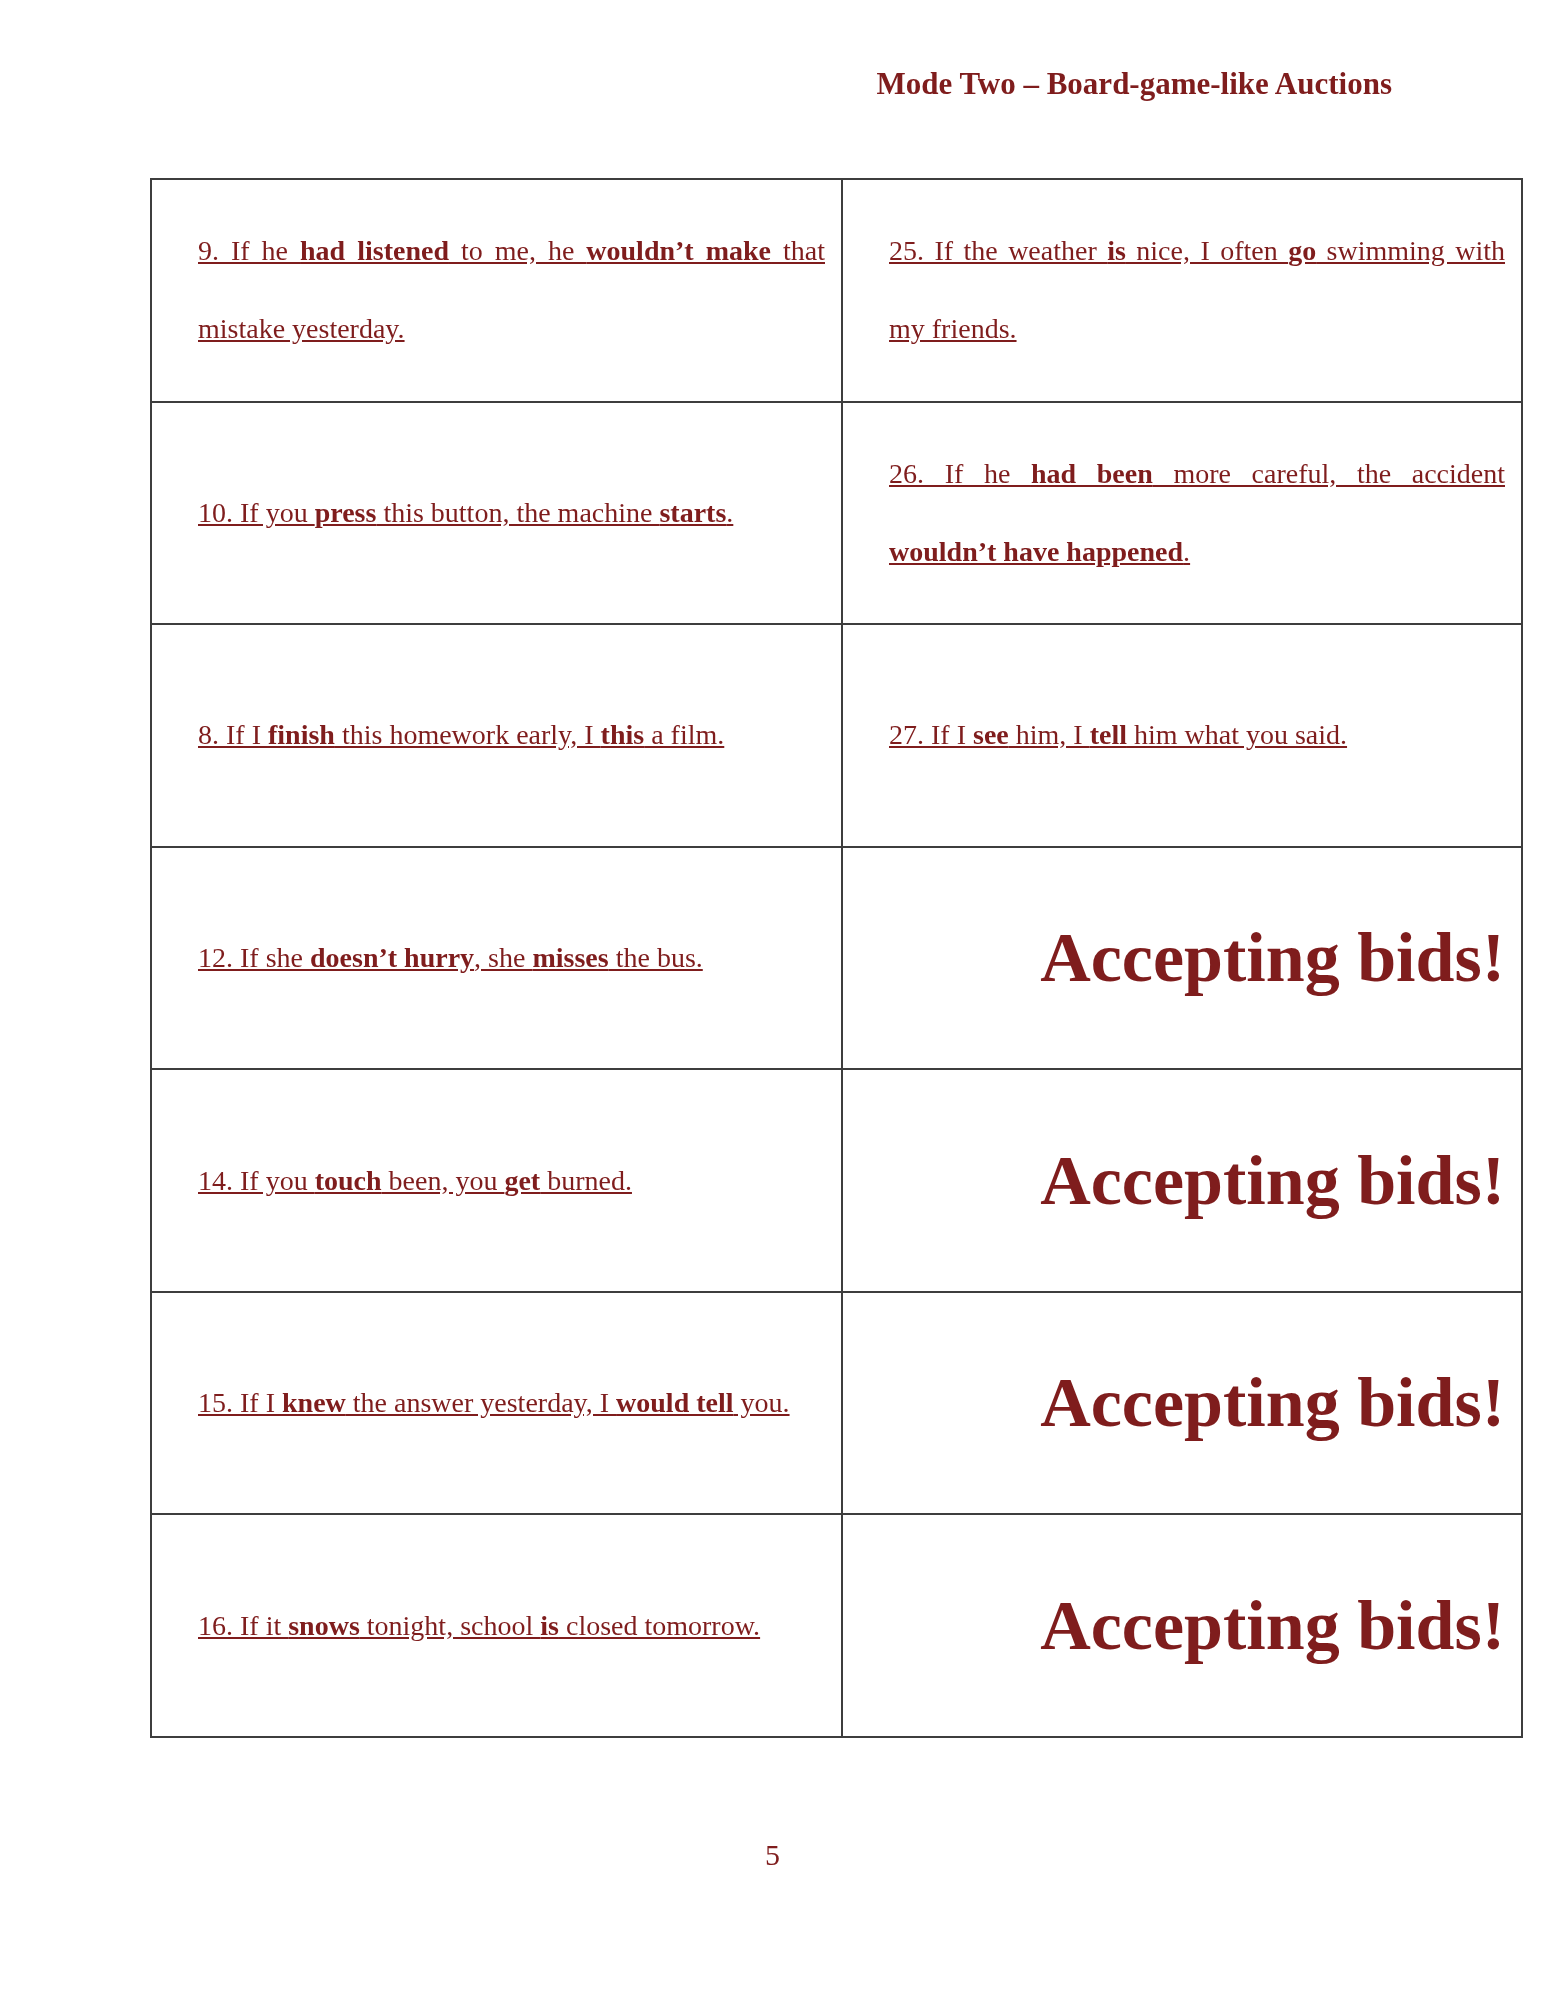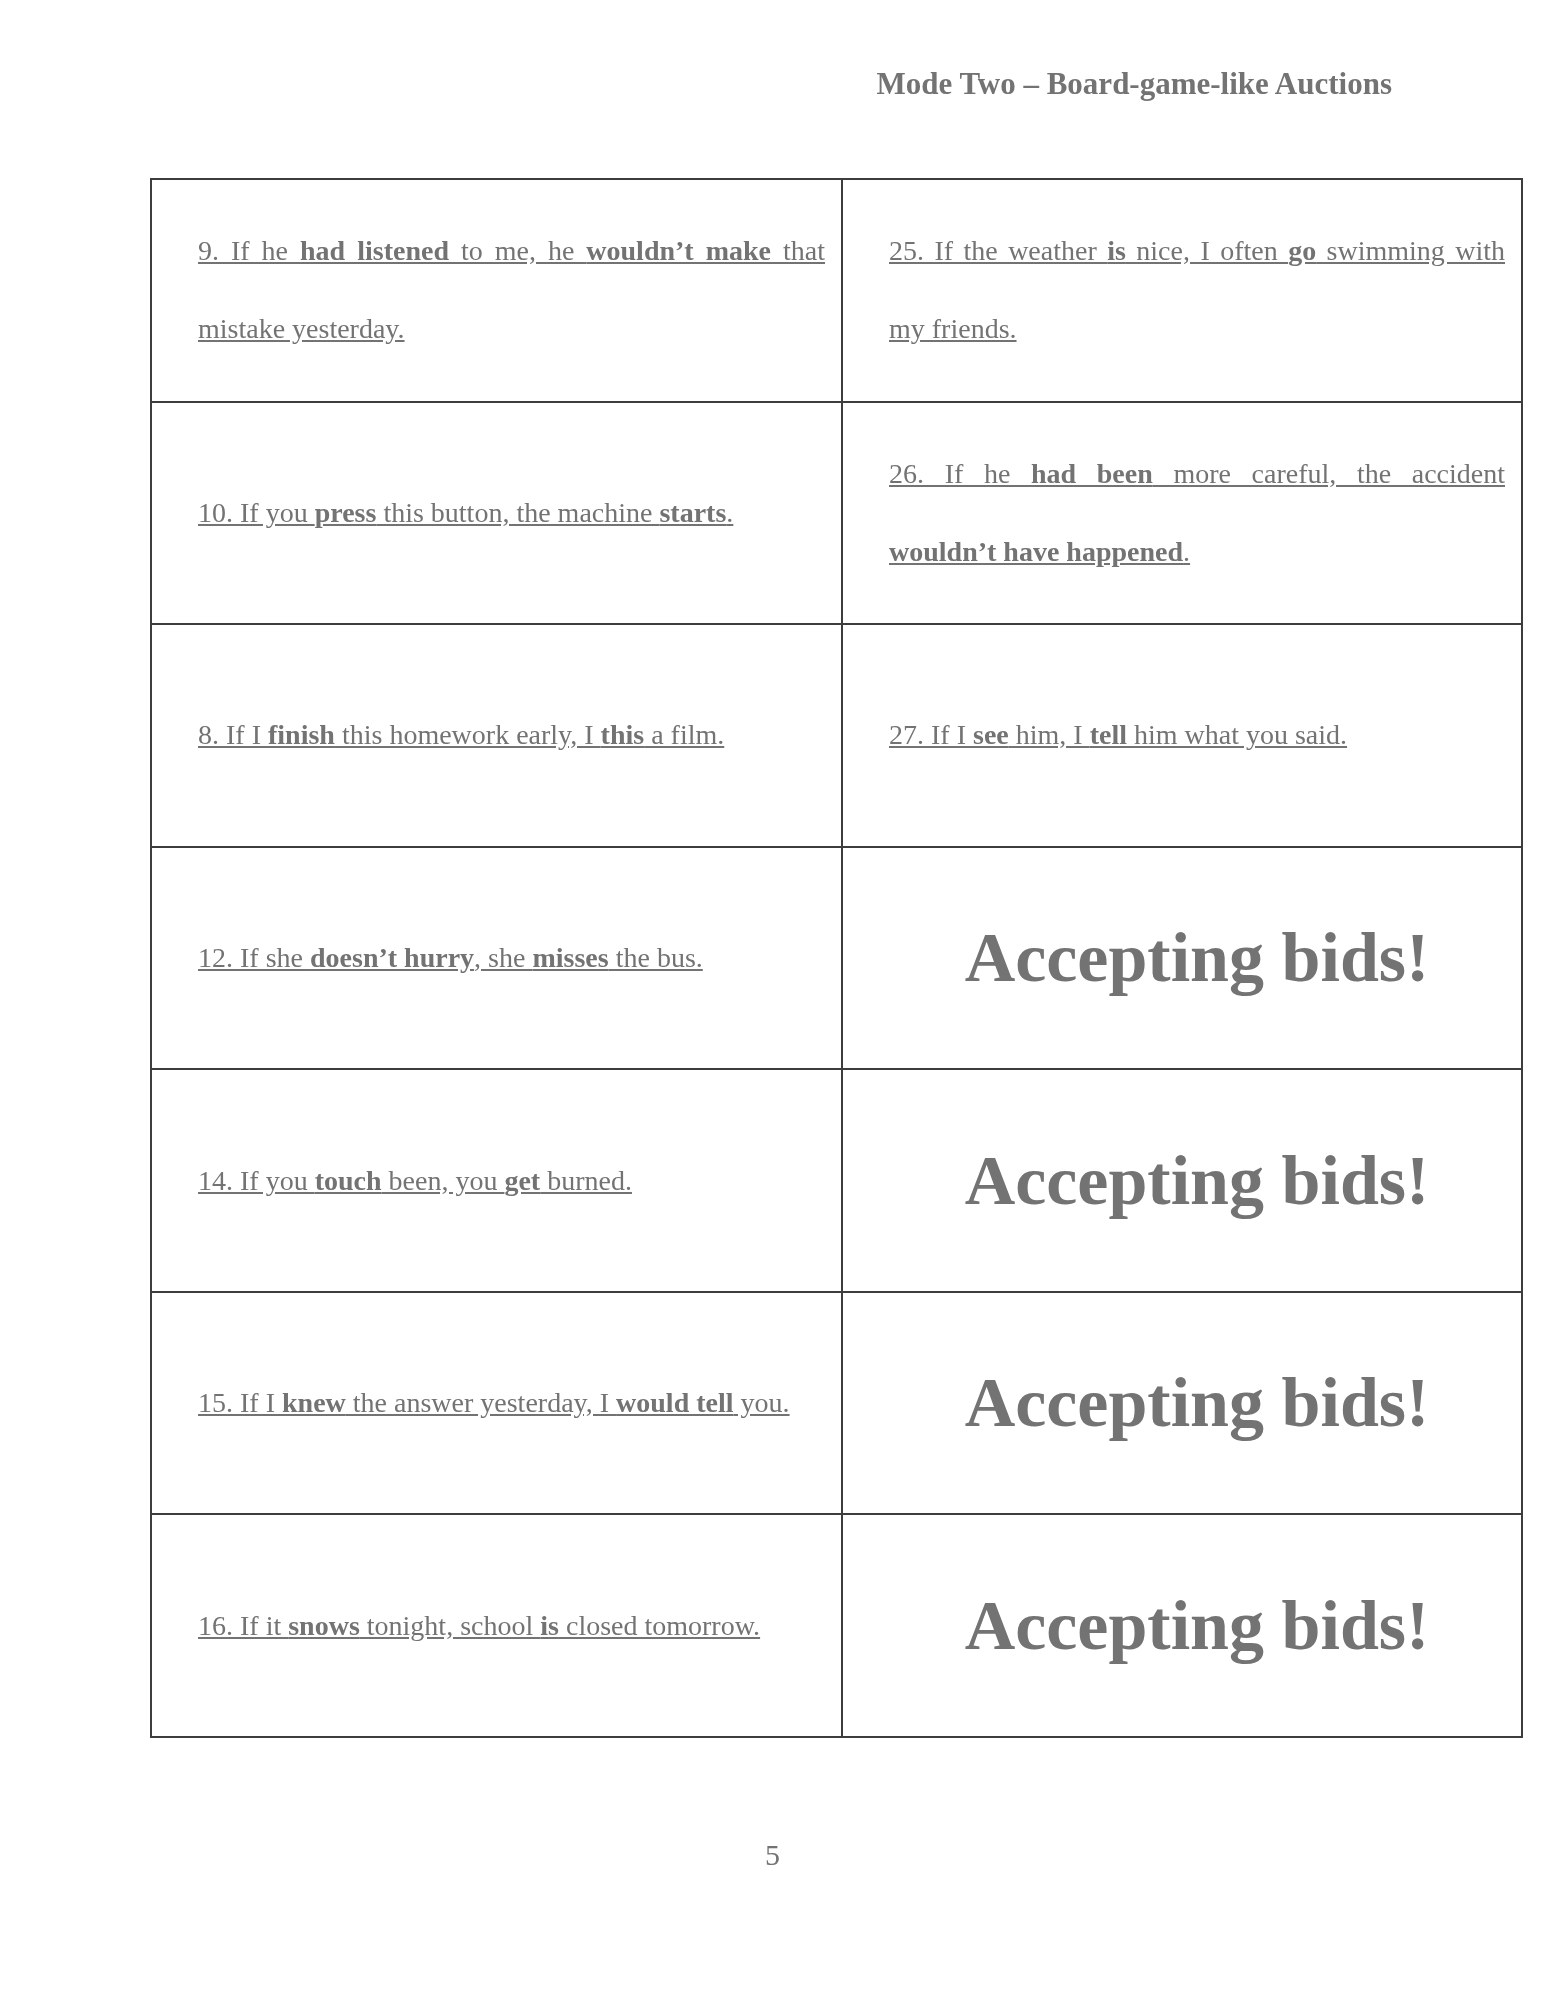--- a/index.html
+++ b/index.html
@@ -5,21 +5,21 @@
   html, body {
     margin: 0;
     padding: 0;
     background: #ffffff;
   }
   .page {
     position: relative;
     width: 1545px;
     height: 2000px;
     background: #ffffff;
-    color: #737373;
+    color: #7f1d1d;
     font-family: "Liberation Serif", serif;
     overflow: hidden;
   }
   .header-title {
     position: absolute;
     top: 66px;
     right: 153px;
     font-size: 31px;
     font-weight: bold;
     white-space: nowrap;
@@ -44,21 +44,21 @@
   td.col-right { width: 616px; border-radius: 29px; }
   .sentence {
     font-size: 28px;
     line-height: 78px;
     text-align: justify;
     text-decoration: underline;
   }
   .sentence .b { font-weight: bold; }
   td.bid-cell {
     padding: 0;
-    text-align: center;
+    text-align: right;
   }
   .bid-text {
     font-size: 70px;
     font-weight: bold;
     line-height: 1;
     white-space: nowrap;
   }
   .page-number {
     position: absolute;
     top: 1838px;

